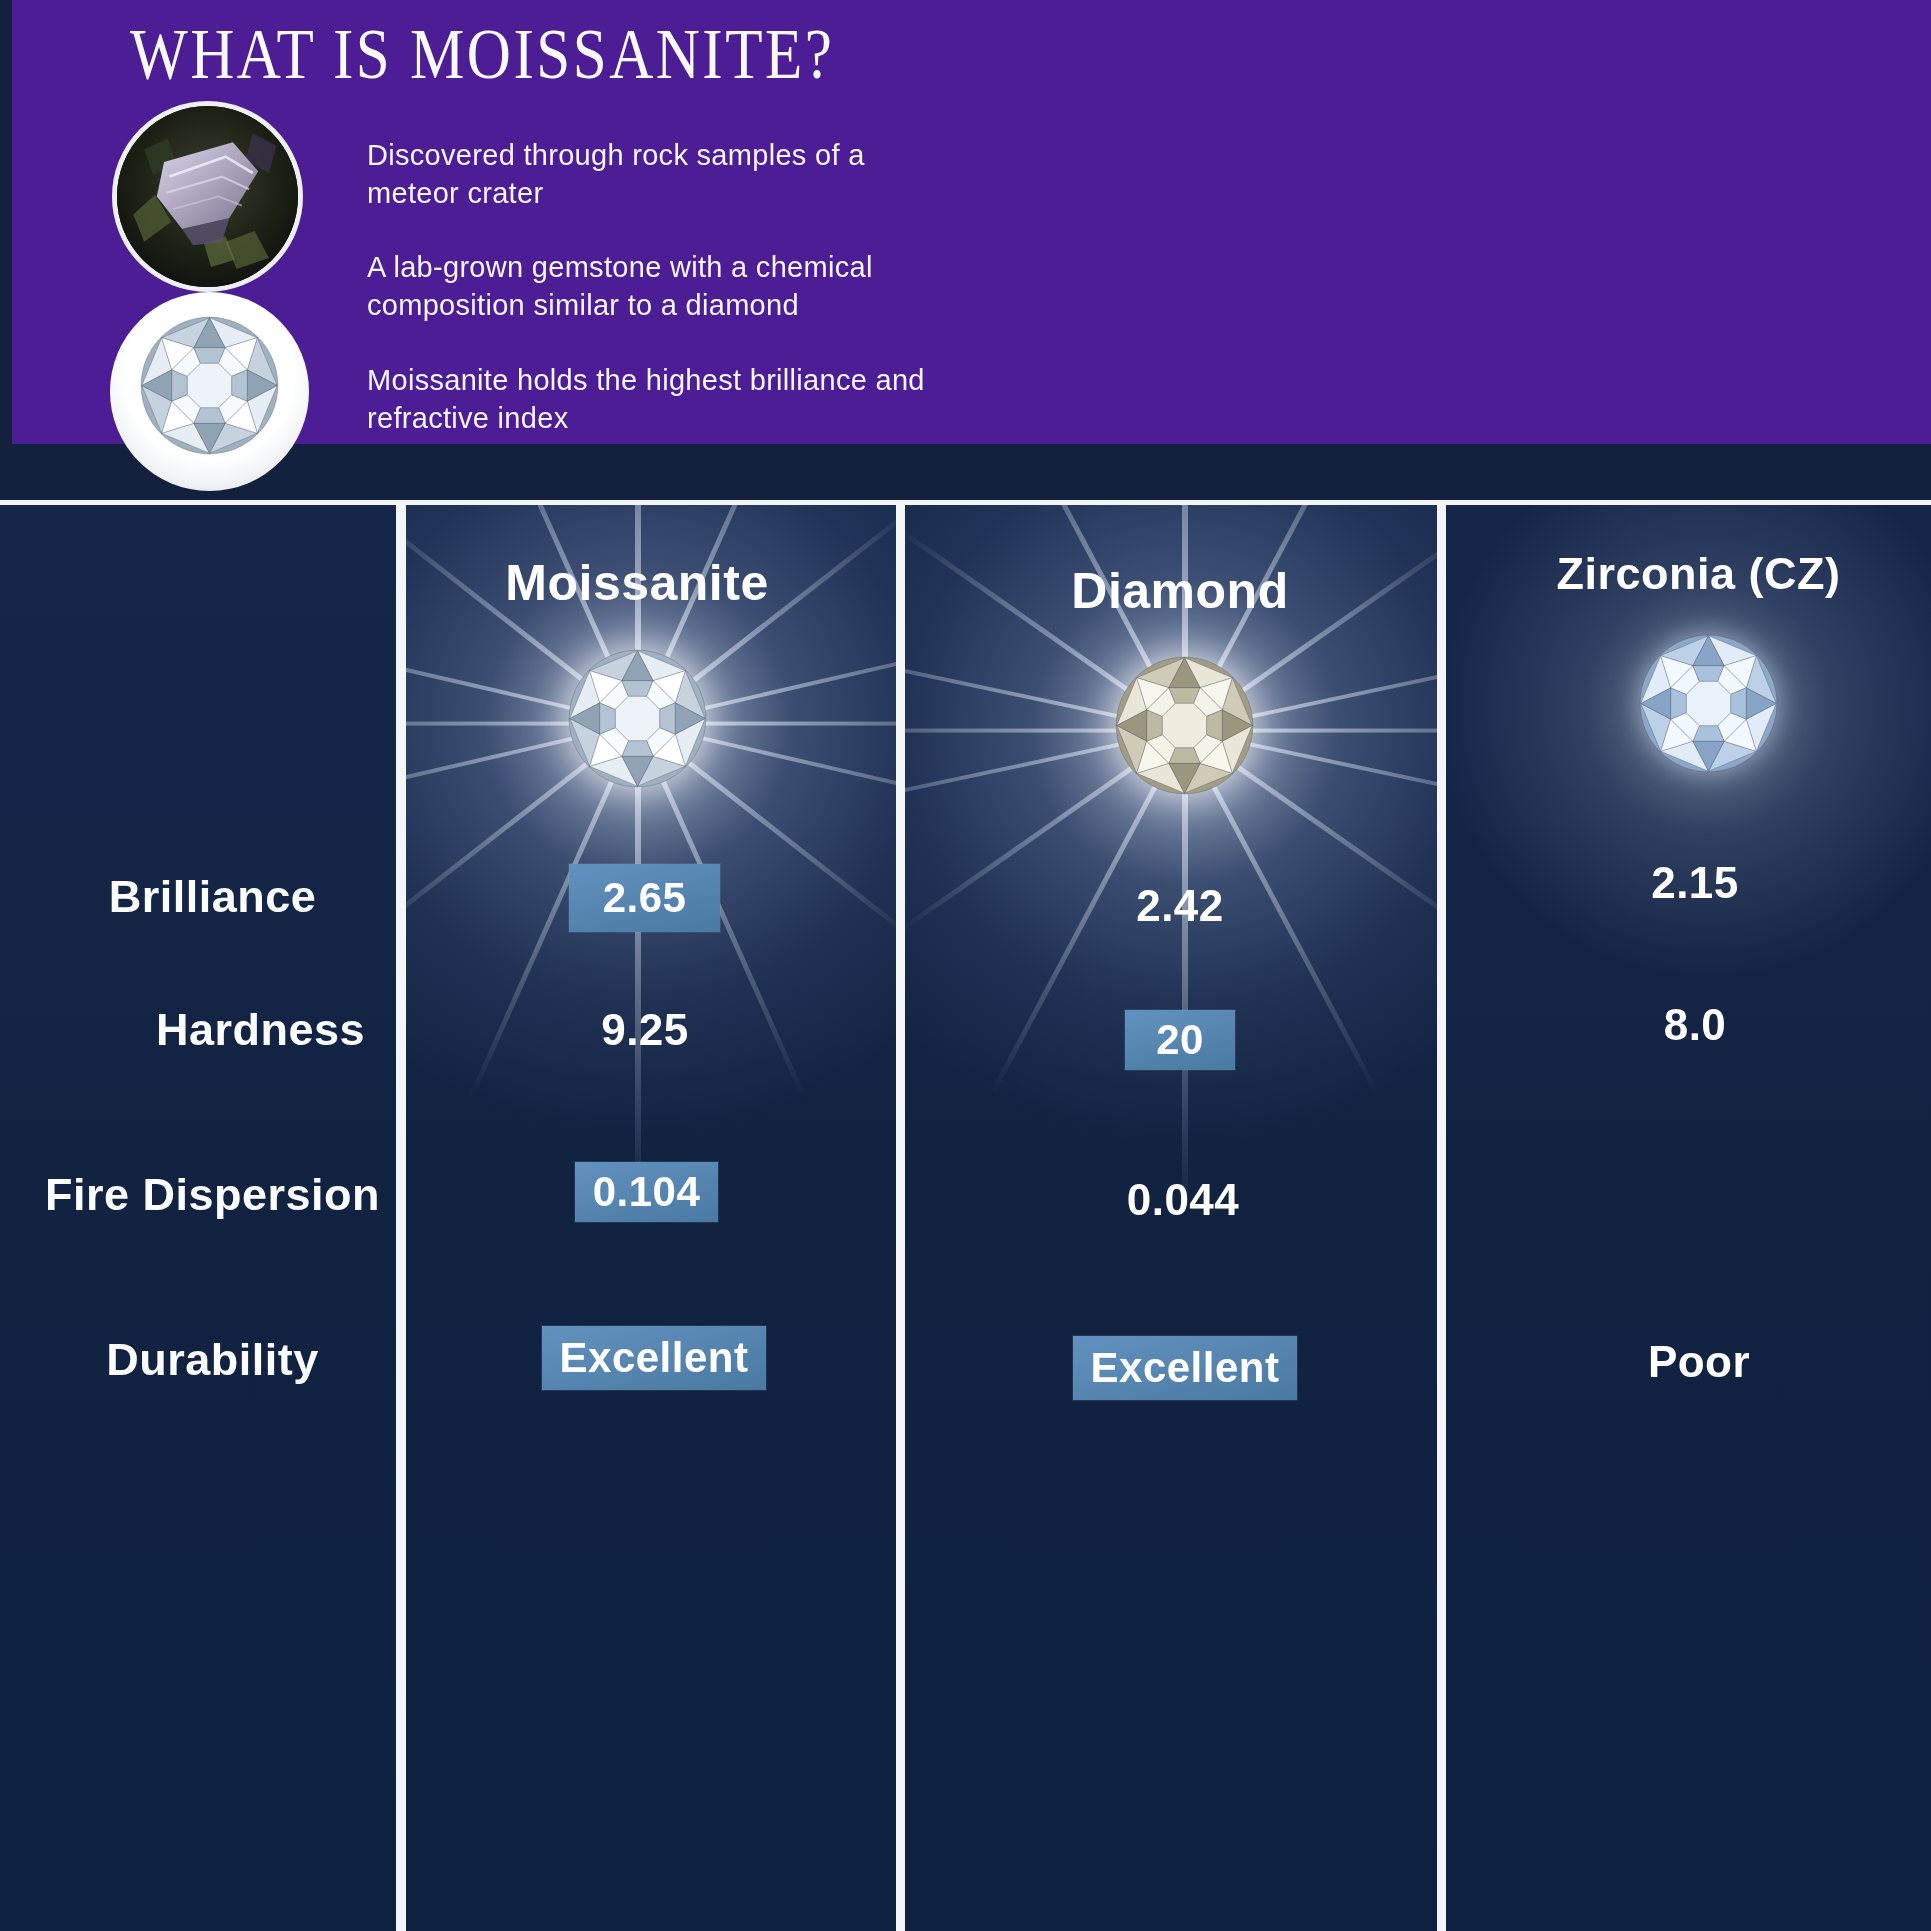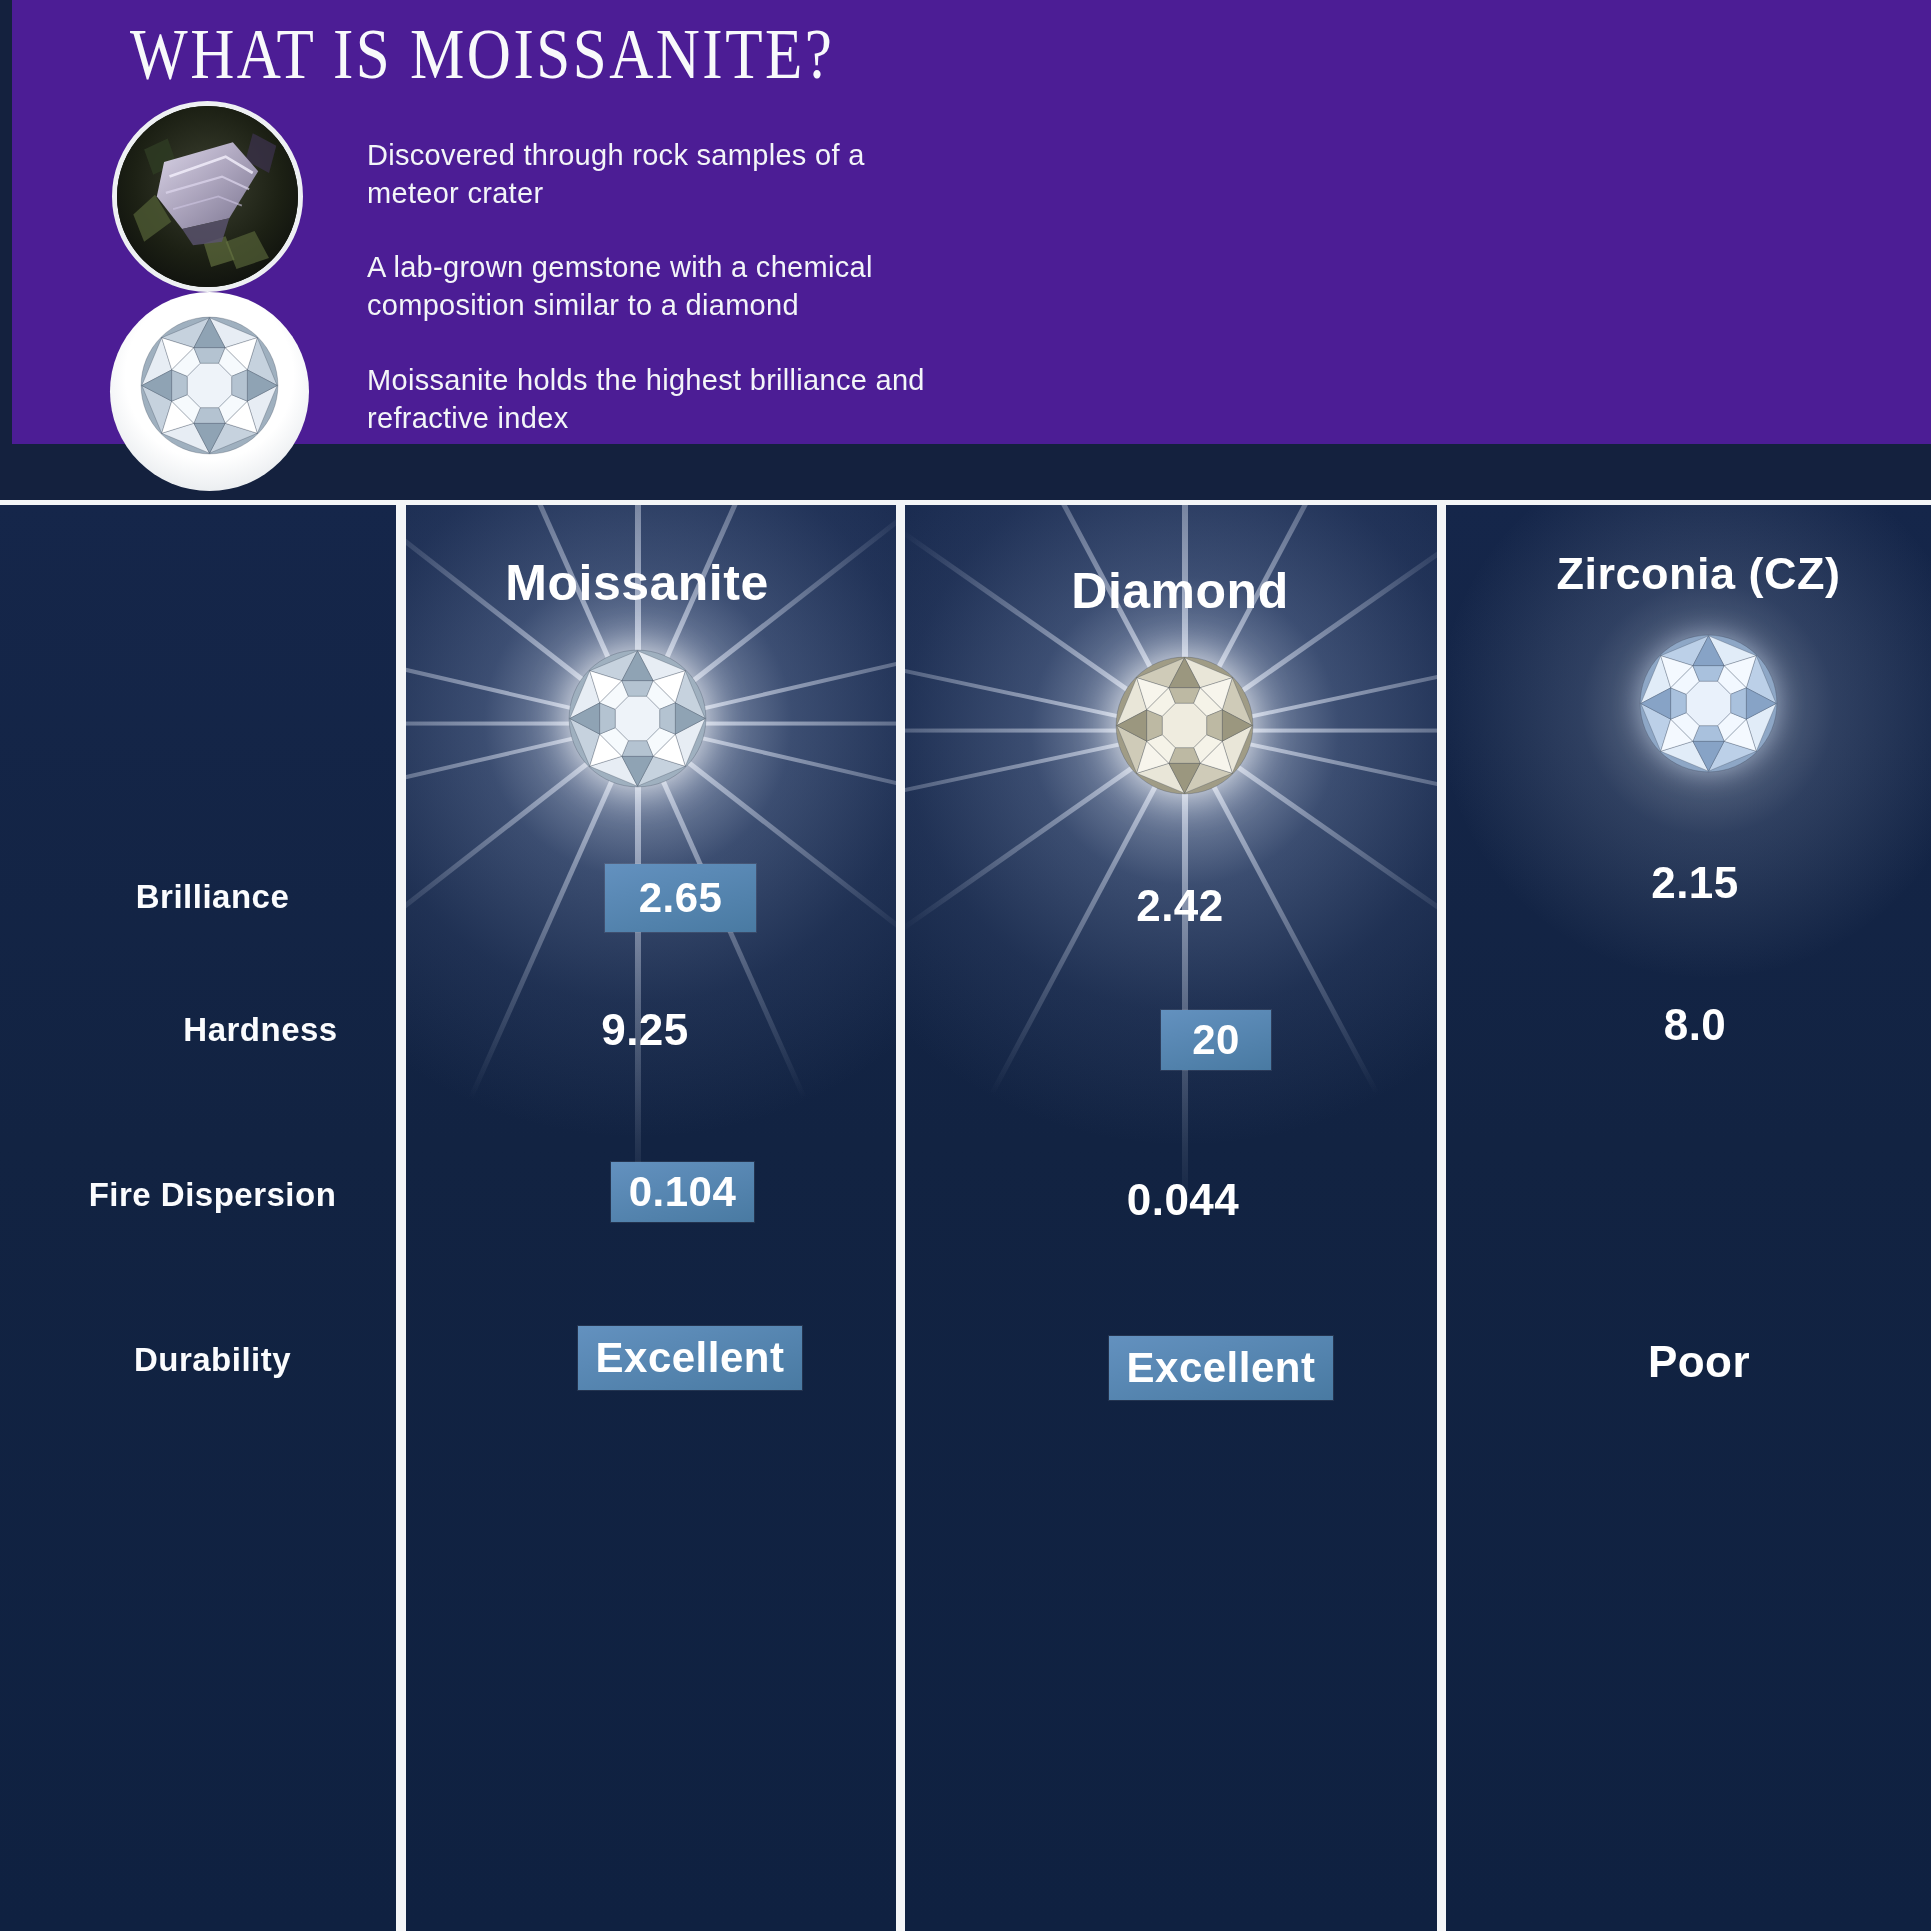--- a/index.html
+++ b/index.html
@@ -56,28 +56,28 @@
   .gem-diamond{left:1114px;top:155px;filter:drop-shadow(0 0 21px rgba(255,255,255,.85));}
   .gem-zirconia{left:1638px;top:133px;filter:drop-shadow(0 0 13.5px rgba(220,235,255,.55));}
 
   .col-header{position:absolute;margin:0;text-align:center;font-weight:700;color:#ffffff;
               letter-spacing:0.5px;}
   .hdr-moissanite{left:444px;width:386px;top:54px;font-size:50px;line-height:58px;}
   .hdr-diamond{left:987px;width:386px;top:62px;font-size:50px;line-height:58px;}
   .hdr-zirconia{left:1457px;width:483px;top:47px;font-size:45px;line-height:54px;}
 
   .row-label{position:absolute;left:0;width:425px;text-align:center;margin:0;
-             font-size:33px;font-weight:700;line-height:56px;color:#fbfcfe;letter-spacing:0.5px;}
+             font-size:45px;font-weight:700;line-height:56px;color:#fbfcfe;letter-spacing:0.5px;}
   .rl-0{top:369px;} .rl-1{top:502px;padding-left:48px;} .rl-2{top:667px;} .rl-3{top:832px;}
 
   .val{position:absolute;text-align:center;font-weight:700;color:#ffffff;letter-spacing:0.5px;}
   .val.plain{width:290px;height:56px;line-height:56px;font-size:44px;}
   .val.boxed{display:flex;align-items:center;justify-content:center;font-size:42px;
              background:linear-gradient(165deg,#6391bf 0%,#497aa2 100%);
-             box-shadow:0 0 0 1px rgba(255,255,255,.08);margin-left:36px;}
+             box-shadow:0 0 0 1px rgba(255,255,255,.08);}
   .v-m-brilliance{left:569px;top:364px;width:151px;height:68px;font-size:44px;}
   .v-m-hardness{left:500px;top:502px;}
   .v-m-fire{left:575px;top:662px;width:143px;height:60px;}
   .v-m-durability{left:542px;top:826px;width:224px;height:64px;font-size:44px;}
   .v-d-brilliance{left:1035px;top:378px;}
   .v-d-hardness{left:1125px;top:510px;width:110px;height:60px;}
   .v-d-fire{left:1038px;top:672px;}
   .v-d-durability{left:1073px;top:836px;width:224px;height:64px;font-size:44px;}
   .v-z-brilliance{left:1550px;top:355px;}
   .v-z-hardness{left:1550px;top:497px;}

